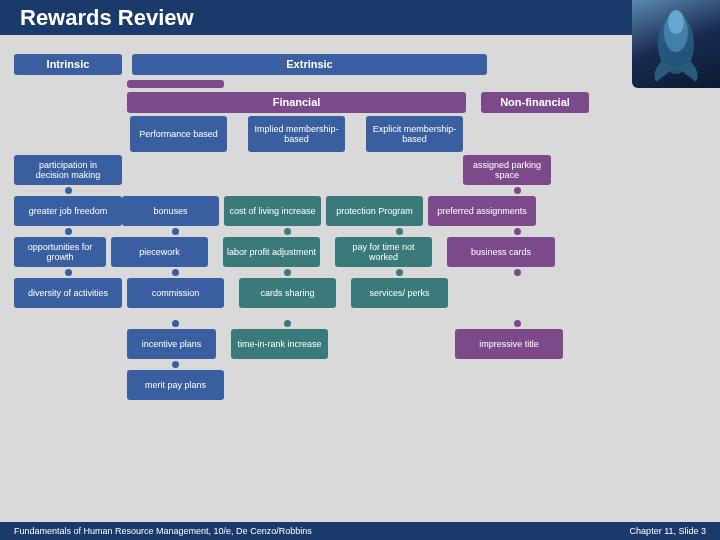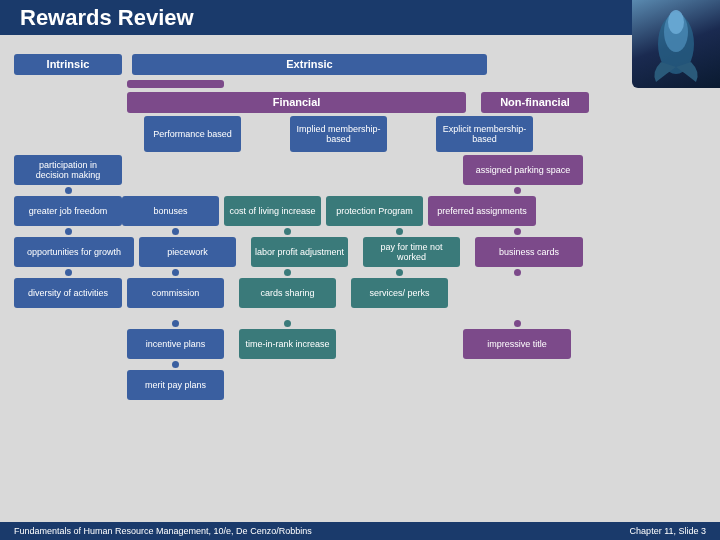--- a/index.html
+++ b/index.html
@@ -107,40 +107,40 @@
 
     </div>
 
     <div style="display:flex; gap:5px; margin-bottom:3px;">
       <div style="width:108px; flex-shrink:0;"></div>
       <div class="hbox hbox-purple" style="width:339px; flex-shrink:0;">Financial</div>
       <div style="width:5px; flex-shrink:0;"></div>
       <div class="hbox hbox-purple" style="width:108px; flex-shrink:0;">Non-financial</div>
     </div>
 
-    <div style="display:flex; gap:22px; margin-bottom:3px;">
+    <div style="display:flex; gap:8px; margin-bottom:3px;">
       <div style="width:108px; flex-shrink:0;"></div>
       <div class="dbox dbox-blue" style="width:97px; flex-shrink:0; font-size:9px; min-height:36px;">Performance based</div>
       <div style="width:5px; flex-shrink:0;"></div>
       <div class="dbox dbox-blue" style="width:97px; flex-shrink:0; font-size:9px; min-height:36px;">Implied membership-based</div>
       <div style="width:5px; flex-shrink:0;"></div>
       <div class="dbox dbox-blue" style="width:97px; flex-shrink:0; font-size:9px; min-height:36px;">Explicit membership-based</div>
       <div style="width:5px; flex-shrink:0;"></div>
       <div style="width:108px; flex-shrink:0;"></div>
     </div>
 
     <div style="display:flex; gap:5px; margin-bottom:2px; align-items:center;">
       <div class="dbox dbox-blue" style="width:108px; flex-shrink:0; font-size:9px; min-height:30px;">participation in<br>decision making</div>
       <div style="width:97px; flex-shrink:0;"></div>
       <div style="width:5px; flex-shrink:0;"></div>
       <div style="width:97px; flex-shrink:0;"></div>
       <div style="width:5px; flex-shrink:0;"></div>
       <div style="width:97px; flex-shrink:0;"></div>
       <div style="width:5px; flex-shrink:0;"></div>
-      <div class="dbox dbox-purple" style="width:120px; flex-shrink:0; font-size:9px; min-height:30px;">assigned parking space</div>
+      <div class="dbox dbox-purple" style="width:88px; flex-shrink:0; font-size:9px; min-height:30px;">assigned parking space</div>
     </div>
     <div style="display:flex; gap:5px; margin-bottom:2px;">
       <div style="width:108px; flex-shrink:0; display:flex; justify-content:center;">
           <div class="dot-circle"></div>
         </div>
       <div style="width:97px; flex-shrink:0;"></div>
       <div style="width:5px;"></div>
       <div style="width:97px; flex-shrink:0;"></div>
       <div style="width:5px;"></div>
       <div style="width:97px; flex-shrink:0;"></div>
@@ -175,21 +175,21 @@
       <div style="width:97px; flex-shrink:0; display:flex; justify-content:center;">
           <div class="dot-circle" style="background:#3a7a7a;"></div>
         </div>
       <div style="width:5px;"></div>
       <div style="width:108px; flex-shrink:0; display:flex; justify-content:center;">
           <div class="dot-circle" style="background:#7c4a8a;"></div>
         </div>
     </div>
 
     <div style="display:flex; gap:5px; margin-bottom:2px; align-items:center;">
-      <div class="dbox dbox-blue" style="width:120px; flex-shrink:0; font-size:9px; min-height:30px;text-align:center;">opportunities for growth</div>
+      <div class="dbox dbox-blue" style="width:92px; flex-shrink:0; font-size:9px; min-height:30px;text-align:center;">opportunities for growth</div>
       <div class="dbox dbox-blue" style="width:97px; flex-shrink:0; font-size:9px; min-height:30px;">piecework</div>
       <div style="width:5px; flex-shrink:0;"></div>
       <div class="dbox dbox-teal" style="width:97px; flex-shrink:0; font-size:9px; min-height:30px;">labor profit adjustment</div>
       <div style="width:5px; flex-shrink:0;"></div>
       <div class="dbox dbox-teal" style="width:97px; flex-shrink:0; font-size:9px; min-height:30px;">pay for time not worked</div>
       <div style="width:5px; flex-shrink:0;"></div>
       <div class="dbox dbox-purple" style="width:108px; flex-shrink:0; font-size:9px; min-height:30px;">business cards</div>
     </div>
     <div style="display:flex; gap:5px; margin-bottom:2px;">
       <div style="width:108px; flex-shrink:0; display:flex; justify-content:center;">
@@ -233,21 +233,21 @@
       <div style="width:5px;"></div>
       <div style="width:97px; flex-shrink:0;"></div>
       <div style="width:5px;"></div>
       <div style="width:108px; flex-shrink:0; display:flex; justify-content:center;">
           <div class="dot-circle" style="background:#7c4a8a;"></div>
         </div>
     </div>
 
     <div style="display:flex; gap:5px; margin-bottom:2px; align-items:center;">
       <div style="width:108px; flex-shrink:0;"></div>
-      <div class="dbox dbox-blue" style="width:97px; flex-shrink:0; font-size:9px; min-height:30px;">incentive plans</div>
+      <div class="dbox dbox-blue" style="width:89px; flex-shrink:0; font-size:9px; min-height:30px;">incentive plans</div>
       <div style="width:5px; flex-shrink:0;"></div>
       <div class="dbox dbox-teal" style="width:97px; flex-shrink:0; font-size:9px; min-height:30px;">time-in-rank increase</div>
       <div style="width:5px; flex-shrink:0;"></div>
       <div style="width:97px; flex-shrink:0;"></div>
       <div style="width:5px; flex-shrink:0;"></div>
       <div class="dbox dbox-purple" style="width:108px; flex-shrink:0; font-size:9px; min-height:30px;">impressive title</div>
     </div>
     <div style="display:flex; gap:5px; margin-bottom:2px;">
       <div style="width:108px; flex-shrink:0;"></div>
       <div style="width:97px; flex-shrink:0; display:flex; justify-content:center;">

